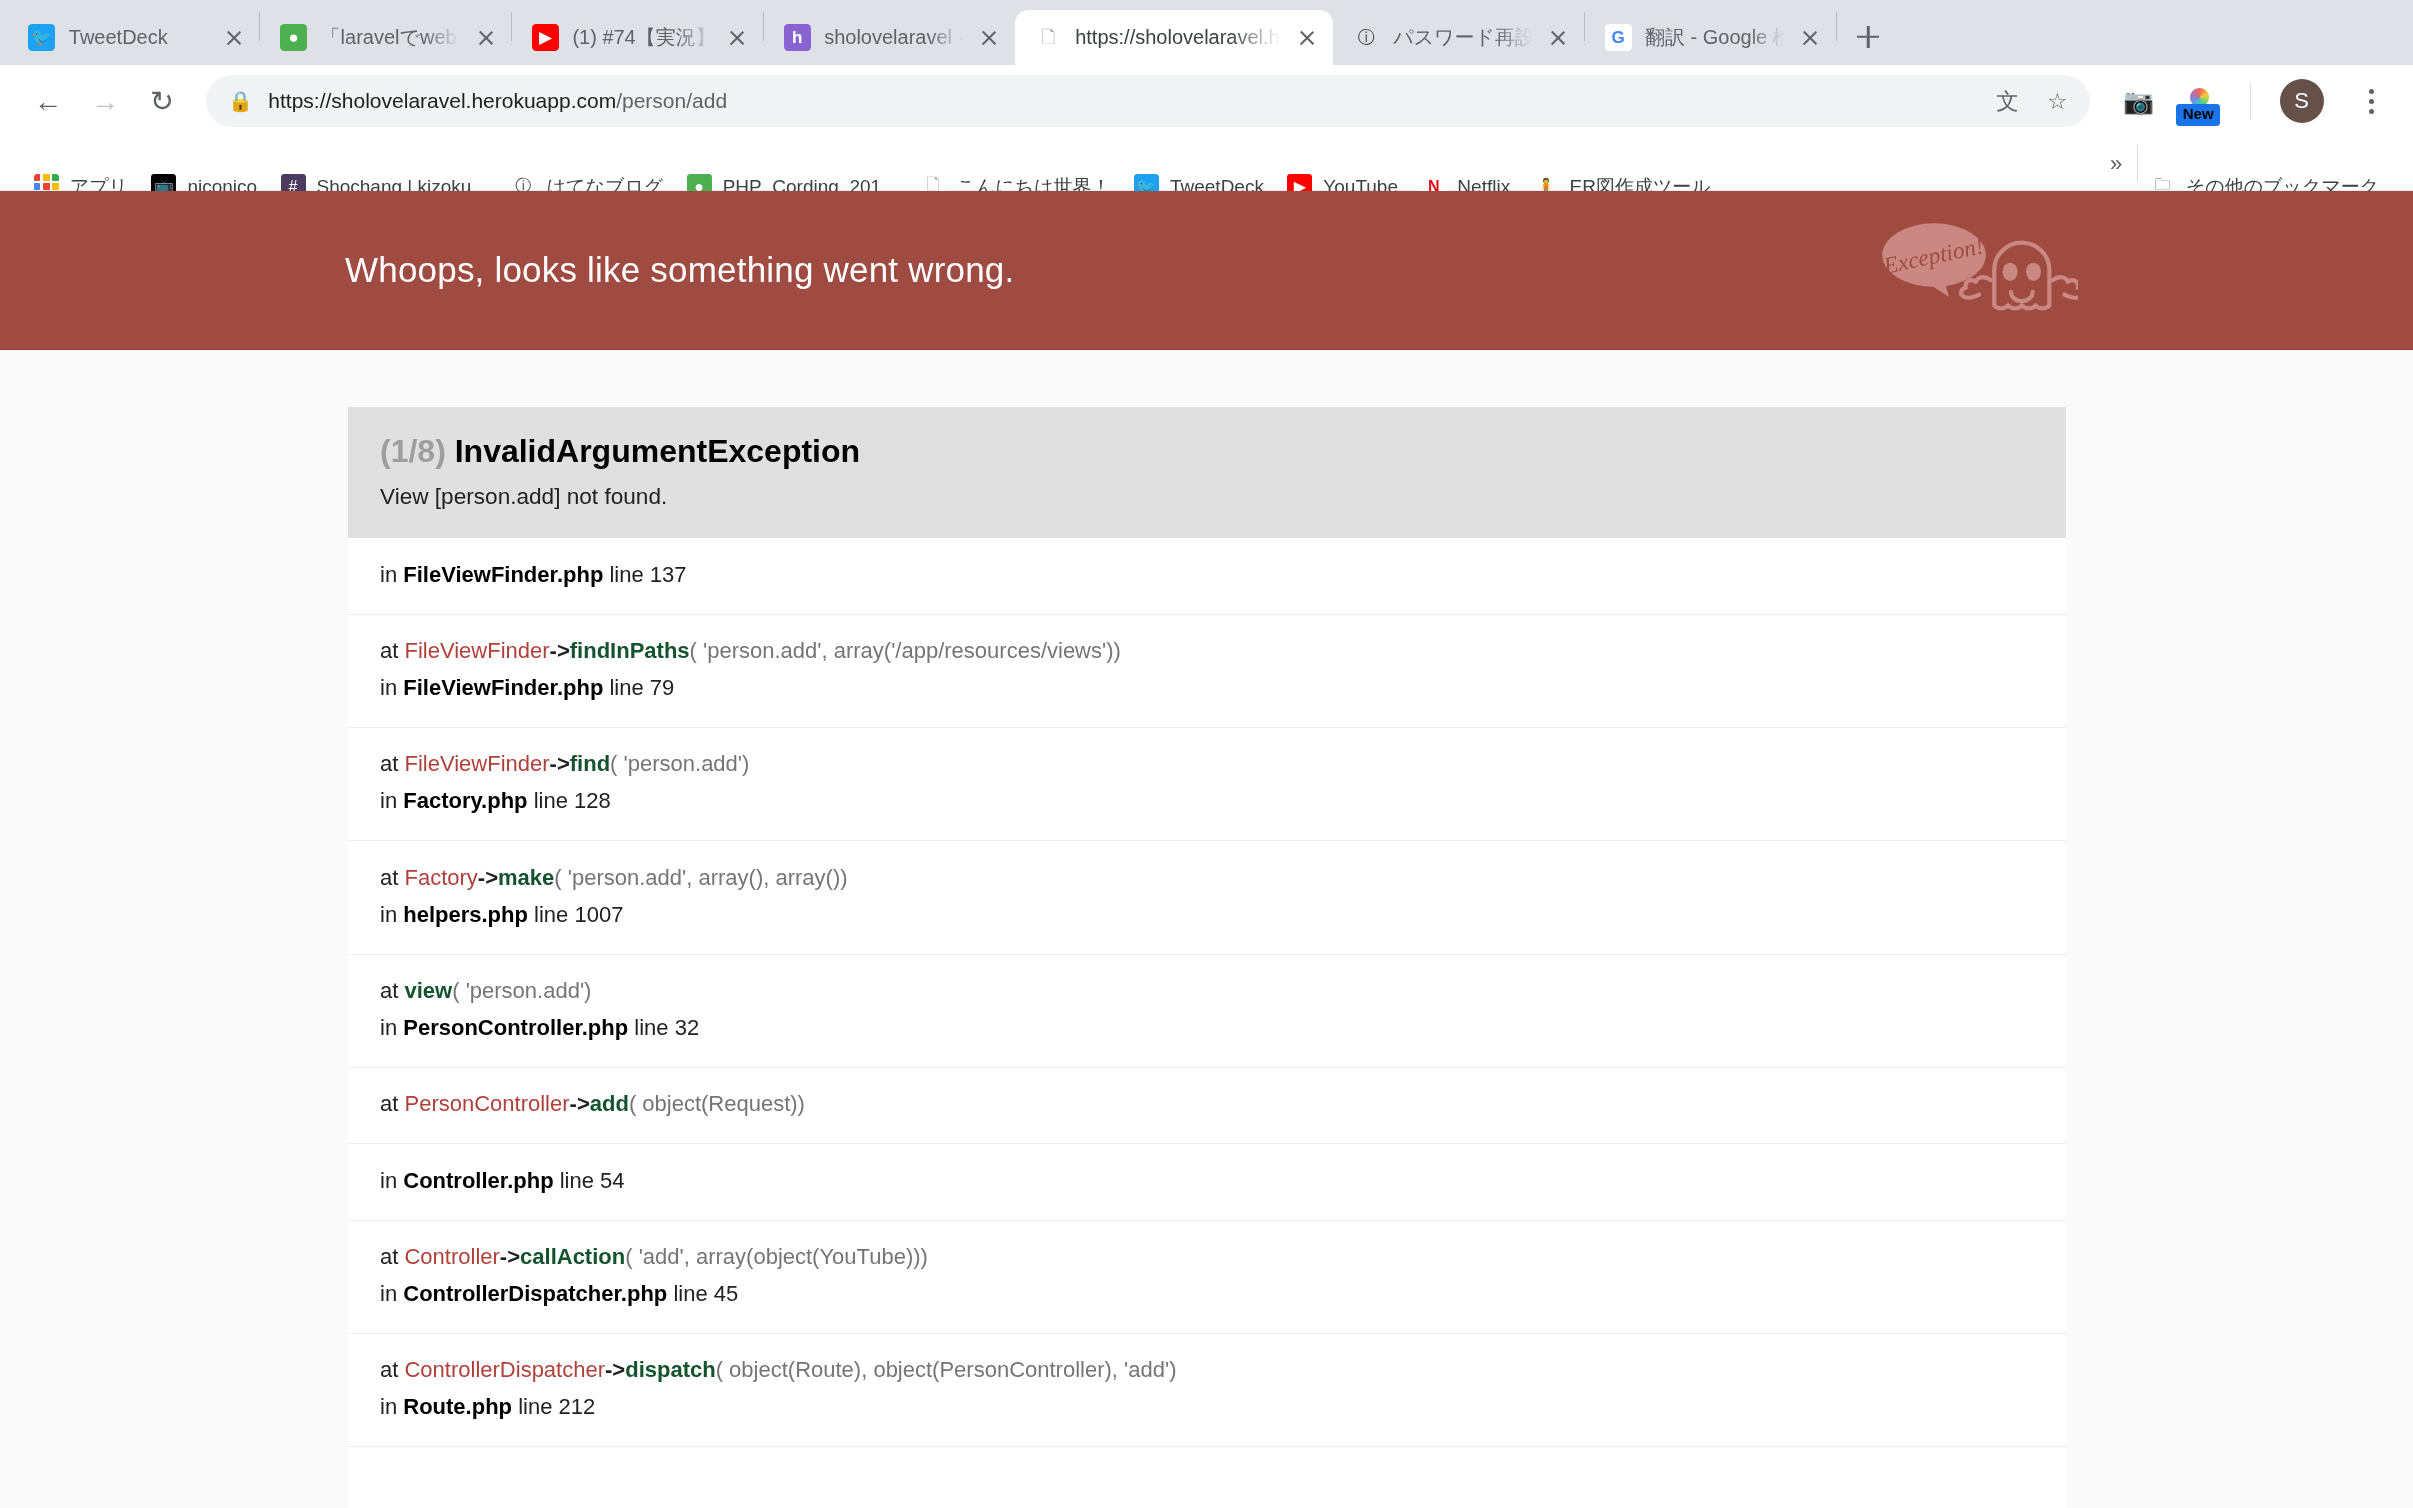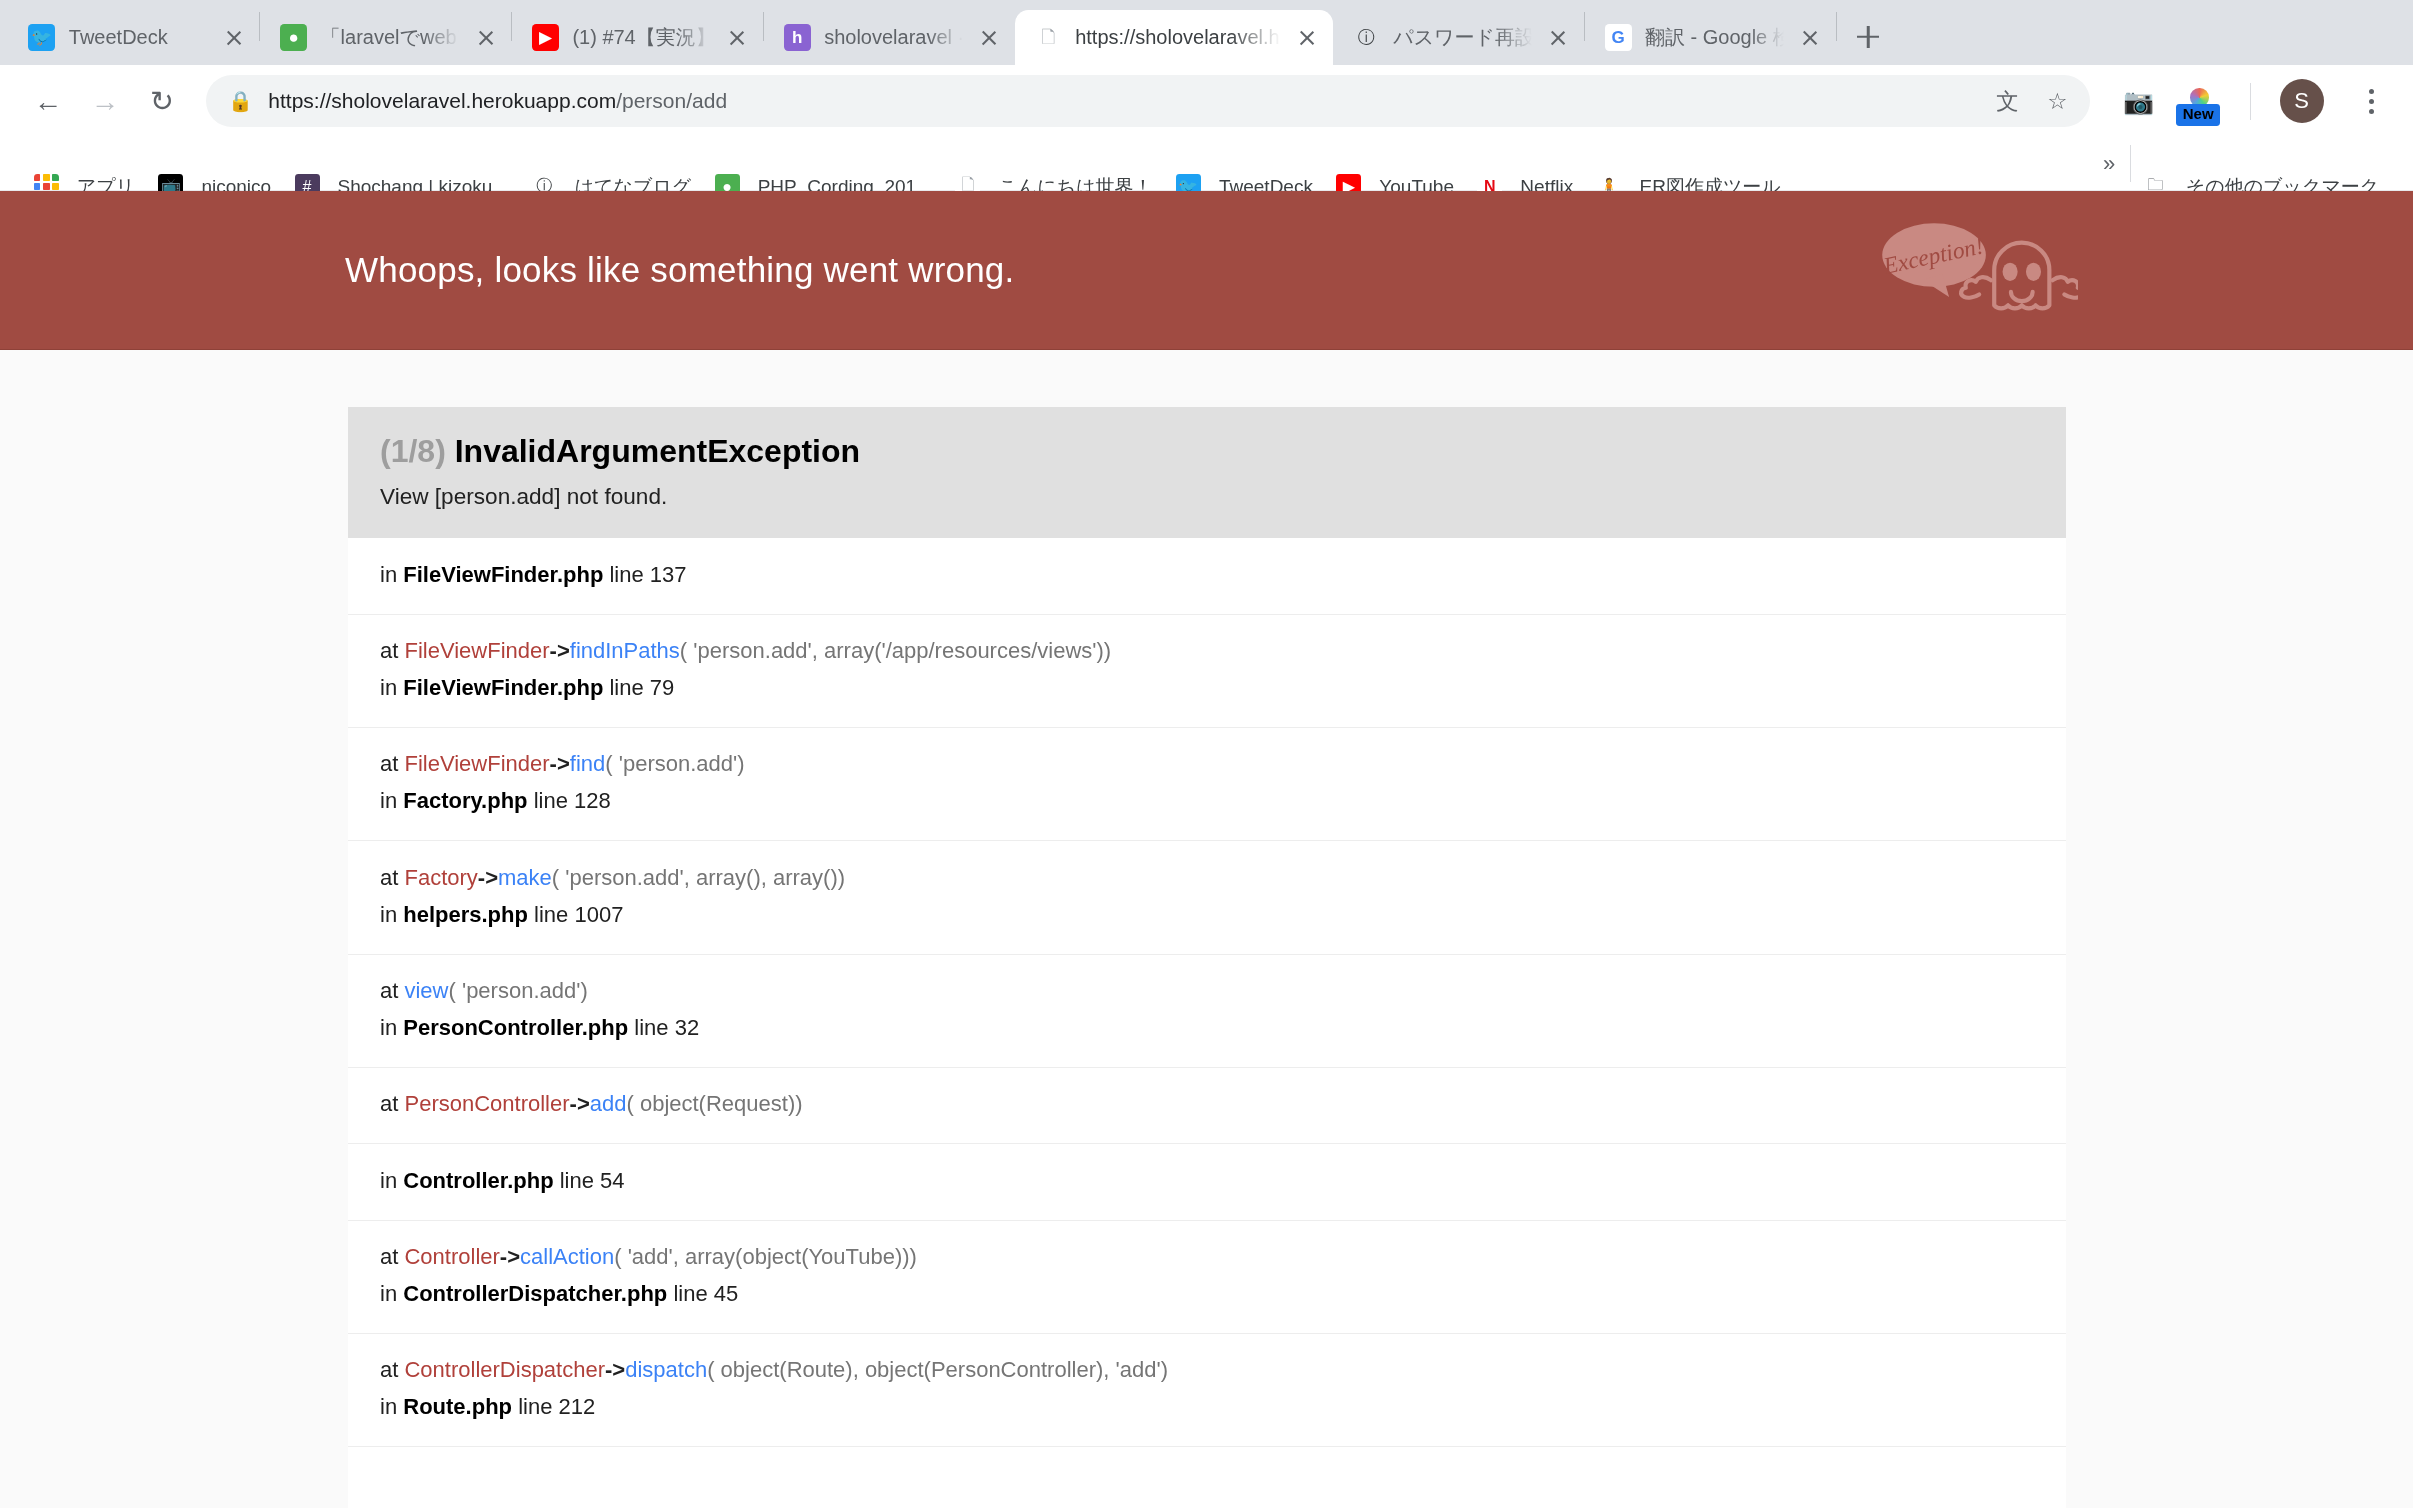--- a/index.html
+++ b/index.html
@@ -165,21 +165,21 @@
   .bookmarks {
     height: 54px;
     background: #ffffff;
     border-bottom: 0.8px solid #e8eaed;
     display: flex; align-items: center;
     padding: 0 22px;
     gap: 0;
     flex: 0 0 auto;
   }
   .bm {
-    display: flex; align-items: center; gap: 18px;
+    display: flex; align-items: center; gap: 11px;
     padding: 5.9px 11.7px;
     border-radius: 5px;
     font-size: 19px; color: #3c4043;
     white-space: nowrap;
     margin-top: 46px;
   }
   .bm .bm-ico {
     width: 25px; height: 25px; flex: 0 0 25px;
     display: flex; align-items: center; justify-content: center;
     font-size: 16px; border-radius: 3.4px; overflow: hidden;
@@ -247,21 +247,21 @@
     padding: 18.4px 32px 20px 32px;
     font-size: 22px;
     line-height: 1.68;
     color: #212121;
   }
   .frame:last-child { border-bottom: none; }
   .fline { white-space: nowrap; }
   .kw      { color: #212121; }
   .cls     { color: #b0403a; }
   .arrow   { color: #212121; font-weight: bold; }
-  .fn      { color: #3b82f6; font-weight: normal; }
+  .fn      { color: #14532d; font-weight: bold; }
   .argtxt  { color: #757575; }
   .file    { font-weight: bold; color: #000; }
   .lineno  { color: #212121; margin-top: 20px; }
 </style>
 </head>
 <body>
 
 <div class="browser">
 
   <div class="tabstrip">

